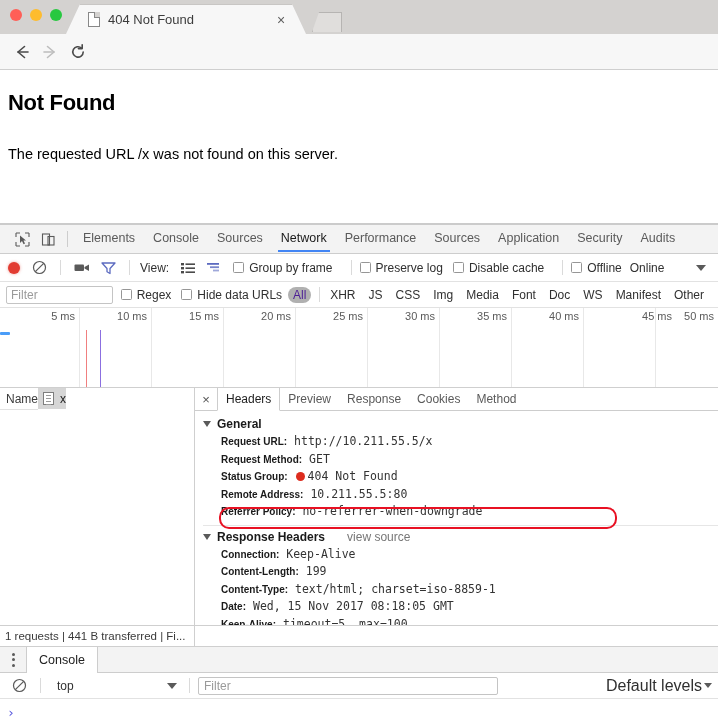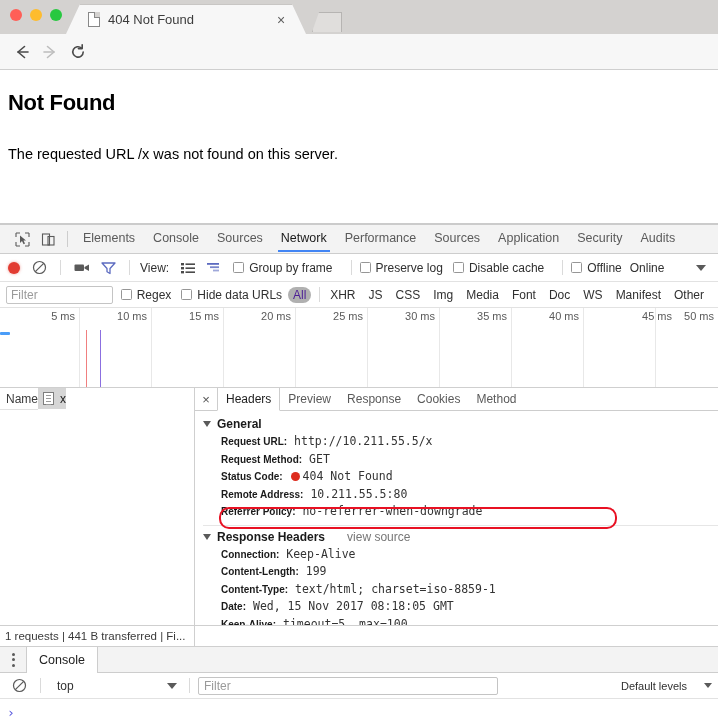--- a/index.html
+++ b/index.html
@@ -275,21 +275,21 @@
   }
   .sel-caret {
     width: 0; height: 0; border-left: 5px solid transparent;
     border-right: 5px solid transparent; border-top: 6px solid #5a5a5a;
   }
   .console-filter {
     flex: 1; height: 18px; border: 1px solid #c4c4c4; border-radius: 2px;
     display: flex; align-items: center; padding: 0 5px;
     font-size: 12px; color: #9a9a9a; max-width: 300px;
   }
-  .levels { margin-left: auto; display: flex; align-items: center; gap: 17px; font-size: 11px; }
+  .levels { margin-left: auto; display: flex; align-items: center; gap: 2px; font-size: 16px; }
   .levels .sel-caret { border-top-width: 5px; border-left-width: 4px; border-right-width: 4px; }
   .console-body { flex: 1; padding: 4px 0 0 7px; }
   .prompt-arrow { color: #5555dd; font-size: 13px; font-family: "DejaVu Sans Mono", monospace; }
 </style>
 </head>
 <body>
 
 <div class="browser">
 
   <div class="tabstrip">
@@ -491,21 +491,21 @@
         </div>
 
         <div class="det-content">
 
           <div class="sec-title">
             <span class="tri"></span>
             <span>General</span>
           </div>
           <div class="hdr-row"><span class="hdr-name">Request URL:</span> <span>http://10.211.55.5/x</span></div>
           <div class="hdr-row"><span class="hdr-name">Request Method:</span> <span>GET</span></div>
-          <div class="hdr-row"><span class="hdr-name">Status Code:</span> <span class="status-dot"></span><span>404 Not Found</span></div>
+          <div class="hdr-row"><span class="hdr-name">Status Group:</span> <span class="status-dot"></span><span>404 Not Found</span></div>
           <div class="hdr-row"><span class="hdr-name">Remote Address:</span> <span>10.211.55.5:80</span></div>
           <div class="hdr-row"><span class="hdr-name">Referrer Policy:</span> <span>no-referrer-when-downgrade</span></div>
 
           <div class="sec-divider"></div>
 
           <div class="sec-title">
             <span class="tri"></span>
             <span>Response Headers</span>
             <span class="view-src">view source</span>
           </div>

